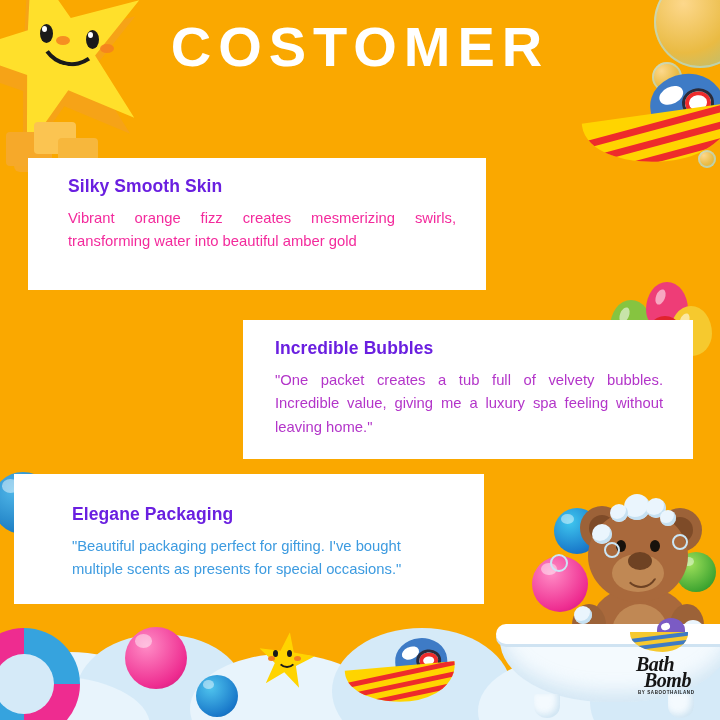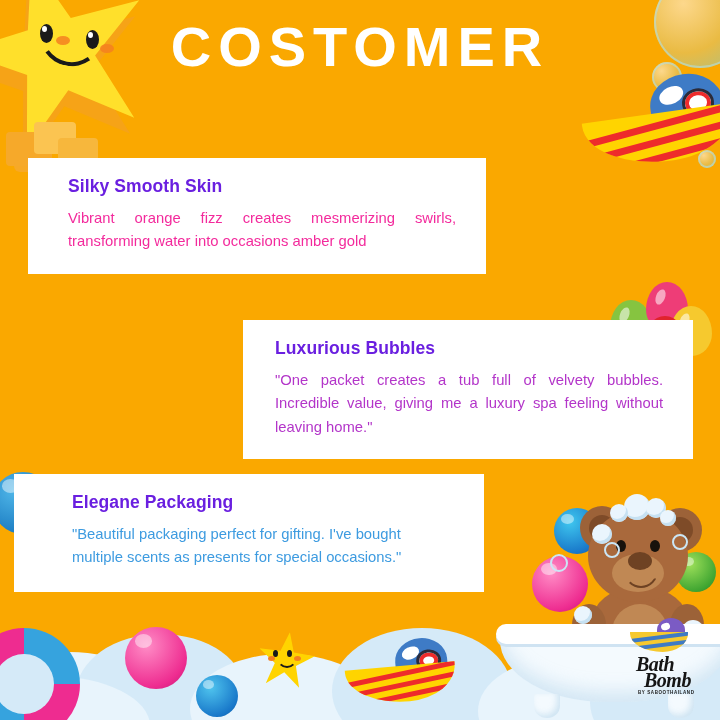--- a/index.html
+++ b/index.html
@@ -164,25 +164,25 @@
     font-family:"Liberation Sans", sans-serif;
   }
   .card-body{
     font-size:14.8px;line-height:1.58;margin:0;
     text-align:justify;
     font-family:"Liberation Sans", sans-serif;
   }
   .card-body.last-left{text-align:left;}
 
   #card1{left:28px;top:158px;width:458px;}
-  #card1 .card-inner{padding:18px 30px 20px 40px;}
+  #card1 .card-inner{padding:18px 30px 36px 40px;}
   #card2{left:243px;top:320px;width:450px;}
   #card2 .card-inner{padding:18px 30px 20px 32px;}
   #card3{left:14px;top:474px;width:470px;}
-  #card3 .card-inner{padding:18px 34px 22px 58px;border-radius:8px;}
+  #card3 .card-inner{padding:30px 34px 22px 58px;border-radius:8px;}
 </style>
 </head>
 <body>
 
 <div id="stage">
 
   <div class="deco star-shape" id="star-top-shadow"></div>
   <div class="deco star-shape" id="star-top"></div>
   <div class="deco" id="star-face">
     <div class="eye" style="left:10px;top:8px;"></div>
@@ -335,31 +335,31 @@
     <div id="title-line2">COSTOMER</div>
   </div>
 
   <div class="card" id="card1">
     <div class="scallop-top"></div>
     <div class="scallop-bottom"></div>
     <div class="scallop-left"></div>
     <div class="scallop-right"></div>
     <div class="card-inner">
       <h3 class="card-title">Silky Smooth Skin</h3>
-      <p class="card-body" style="color:#F32A9C;">Vibrant orange fizz creates mesmerizing swirls, transforming water into occasions amber gold</p>
+      <p class="card-body" style="color:#F32A9C;">Vibrant orange fizz creates mesmerizing swirls, transforming water into beautiful amber gold</p>
     </div>
   </div>
 
   <div class="card" id="card2">
     <div class="scallop-top"></div>
     <div class="scallop-bottom"></div>
     <div class="scallop-left"></div>
     <div class="scallop-right"></div>
     <div class="card-inner">
-      <h3 class="card-title">Luxurious Bubbles</h3>
+      <h3 class="card-title">Incredible Bubbles</h3>
       <p class="card-body" style="color:#B335C9;">"One packet creates a tub full of velvety bubbles. Incredible value, giving me a luxury spa feeling without leaving home."</p>
     </div>
   </div>
 
   <div class="card" id="card3">
     <div class="scallop-top"></div>
     <div class="scallop-bottom"></div>
     <div class="scallop-left"></div>
     <div class="scallop-right"></div>
     <div class="card-inner">

